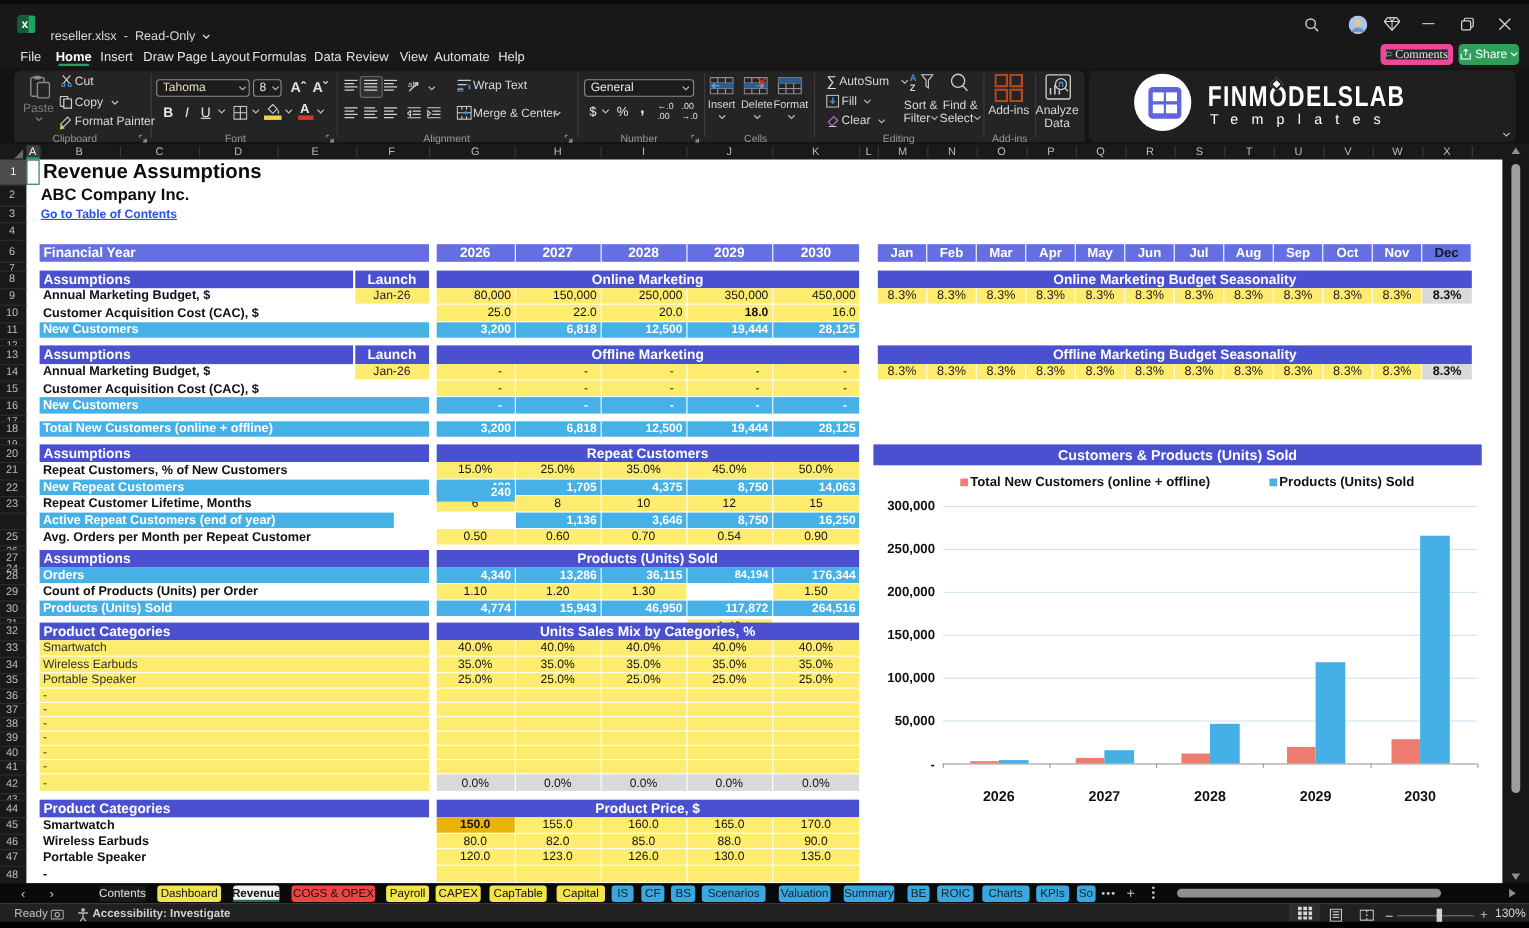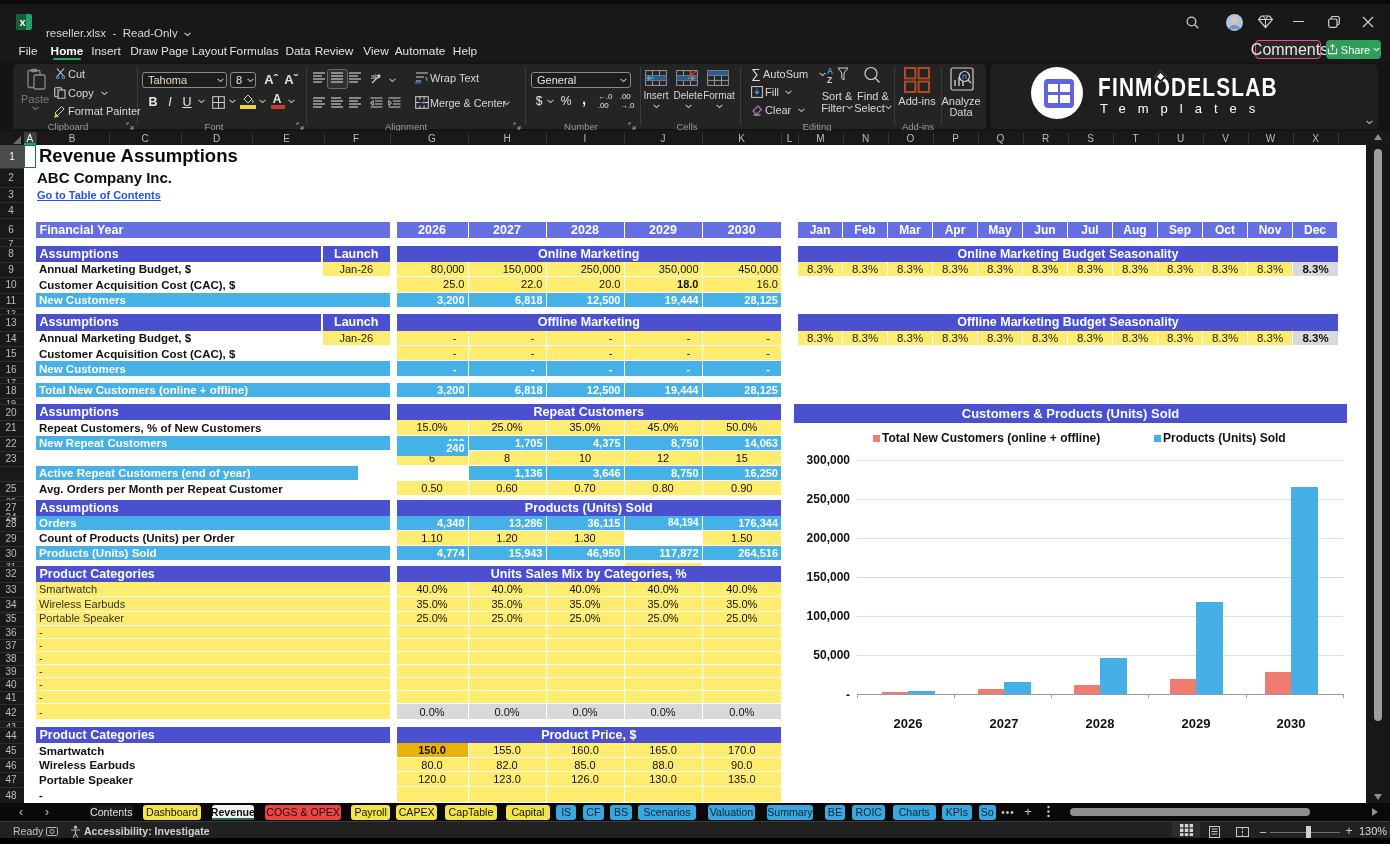--- a/index.html
+++ b/index.html
@@ -36,21 +36,21 @@
 <div style="position:absolute;left:61px;top:42px;width:90px;height:17px;display:flex;align-items:center;justify-content:center;font-family:'Liberation Sans',sans-serif;color:#e3e3e3;font-weight:normal;font-size:11.8px;">Insert</div>
 <div style="position:absolute;left:99px;top:42px;width:90px;height:17px;display:flex;align-items:center;justify-content:center;font-family:'Liberation Sans',sans-serif;color:#e3e3e3;font-weight:normal;font-size:11.8px;">Draw</div>
 <div style="position:absolute;left:149px;top:42px;width:90px;height:17px;display:flex;align-items:center;justify-content:center;font-family:'Liberation Sans',sans-serif;color:#e3e3e3;font-weight:normal;font-size:11.8px;">Page Layout</div>
 <div style="position:absolute;left:209px;top:42px;width:90px;height:17px;display:flex;align-items:center;justify-content:center;font-family:'Liberation Sans',sans-serif;color:#e3e3e3;font-weight:normal;font-size:11.8px;">Formulas</div>
 <div style="position:absolute;left:253px;top:42px;width:90px;height:17px;display:flex;align-items:center;justify-content:center;font-family:'Liberation Sans',sans-serif;color:#e3e3e3;font-weight:normal;font-size:11.8px;">Data</div>
 <div style="position:absolute;left:289px;top:42px;width:90px;height:17px;display:flex;align-items:center;justify-content:center;font-family:'Liberation Sans',sans-serif;color:#e3e3e3;font-weight:normal;font-size:11.8px;">Review</div>
 <div style="position:absolute;left:331px;top:42px;width:90px;height:17px;display:flex;align-items:center;justify-content:center;font-family:'Liberation Sans',sans-serif;color:#e3e3e3;font-weight:normal;font-size:11.8px;">View</div>
 <div style="position:absolute;left:375px;top:42px;width:90px;height:17px;display:flex;align-items:center;justify-content:center;font-family:'Liberation Sans',sans-serif;color:#e3e3e3;font-weight:normal;font-size:11.8px;">Automate</div>
 <div style="position:absolute;left:420px;top:42px;width:90px;height:17px;display:flex;align-items:center;justify-content:center;font-family:'Liberation Sans',sans-serif;color:#e3e3e3;font-weight:normal;font-size:11.8px;">Help</div>
 <div style="position:absolute;left:53px;top:57.5px;width:28px;height:2.5px;background:#21a366;border-radius:1px;"></div>
-<div style="position:absolute;left:1255px;top:40px;width:66px;height:19px;background:#272727;border:1px solid #ec4899;border-radius:4px;display:flex;align-items:center;justify-content:center;font-family:Liberation Sans, sans-serif;color:#e8e8e8;font-size:16px;gap:3px;"><svg width="11" height="11" viewBox="0 0 12 12">
+<div style="position:absolute;left:1255px;top:40px;width:66px;height:19px;background:#272727;border:5px solid #ec4899;border-radius:4px;display:flex;align-items:center;justify-content:center;font-family:Liberation Serif, serif;color:#e8e8e8;font-size:11px;gap:3px;"><svg width="11" height="11" viewBox="0 0 12 12">
         <path d="M1 1.5 h10 v7 h-6.5 l-2 2 v-2 h-1.5 z" fill="none" stroke="#e0e0e0" stroke-width="1.1"></path>
       </svg>Comments</div>
 <div style="position:absolute;left:1326px;top:40px;width:55px;height:19px;background:#2e9e5a;border-radius:4px;display:flex;align-items:center;justify-content:center;font-family:'Liberation Sans',sans-serif;color:#fff;font-size:11px;gap:3px;"><svg width="11" height="11" viewBox="0 0 12 12">
         <path d="M1.5 5 v5.5 h9 V5 M6 7 V1 M3.8 3 L6 0.8 L8.2 3" fill="none" stroke="#fff" stroke-width="1.1"></path>
       </svg>Share <span style="font-size:8px;"><svg width="7" height="5" viewBox="0 0 7 5">
           <path d="M0.6 0.8 L3.5 3.6 L6.4 0.8" fill="none" stroke="currentColor" stroke-width="1.1"></path>
         </svg></span></div>
 <div style="position:absolute;left:0px;top:62px;width:1390px;height:69px;background:#141414;"></div>
 <div style="position:absolute;left:13px;top:64px;width:973px;height:64.5px;background:#242424;border-radius:6px 6px 0 0;"></div>
 <div style="position:absolute;left:990px;top:64px;width:388px;height:64.5px;background:#1f1f1f;border-radius:6px;"></div>
@@ -518,21 +518,21 @@
 <div style="position:absolute;left:843px;top:221.5px;width:44px;height:16.5px;background:#666fe2;display:flex;align-items:center;justify-content:center;font-family:'Liberation Sans',sans-serif;font-weight:bold;color:#fff;font-size:12px;">Feb</div>
 <div style="position:absolute;left:888px;top:221.5px;width:44px;height:16.5px;background:#666fe2;display:flex;align-items:center;justify-content:center;font-family:'Liberation Sans',sans-serif;font-weight:bold;color:#fff;font-size:12px;">Mar</div>
 <div style="position:absolute;left:933px;top:221.5px;width:44px;height:16.5px;background:#666fe2;display:flex;align-items:center;justify-content:center;font-family:'Liberation Sans',sans-serif;font-weight:bold;color:#fff;font-size:12px;">Apr</div>
 <div style="position:absolute;left:978px;top:221.5px;width:44px;height:16.5px;background:#666fe2;display:flex;align-items:center;justify-content:center;font-family:'Liberation Sans',sans-serif;font-weight:bold;color:#fff;font-size:12px;">May</div>
 <div style="position:absolute;left:1023px;top:221.5px;width:44px;height:16.5px;background:#666fe2;display:flex;align-items:center;justify-content:center;font-family:'Liberation Sans',sans-serif;font-weight:bold;color:#fff;font-size:12px;">Jun</div>
 <div style="position:absolute;left:1068px;top:221.5px;width:44px;height:16.5px;background:#666fe2;display:flex;align-items:center;justify-content:center;font-family:'Liberation Sans',sans-serif;font-weight:bold;color:#fff;font-size:12px;">Jul</div>
 <div style="position:absolute;left:1113px;top:221.5px;width:44px;height:16.5px;background:#666fe2;display:flex;align-items:center;justify-content:center;font-family:'Liberation Sans',sans-serif;font-weight:bold;color:#fff;font-size:12px;">Aug</div>
 <div style="position:absolute;left:1158px;top:221.5px;width:44px;height:16.5px;background:#666fe2;display:flex;align-items:center;justify-content:center;font-family:'Liberation Sans',sans-serif;font-weight:bold;color:#fff;font-size:12px;">Sep</div>
 <div style="position:absolute;left:1203px;top:221.5px;width:44px;height:16.5px;background:#666fe2;display:flex;align-items:center;justify-content:center;font-family:'Liberation Sans',sans-serif;font-weight:bold;color:#fff;font-size:12px;">Oct</div>
 <div style="position:absolute;left:1248px;top:221.5px;width:44px;height:16.5px;background:#666fe2;display:flex;align-items:center;justify-content:center;font-family:'Liberation Sans',sans-serif;font-weight:bold;color:#fff;font-size:12px;">Nov</div>
-<div style="position:absolute;left:1293px;top:221.5px;width:44px;height:16.5px;background:#666fe2;display:flex;align-items:center;justify-content:center;font-family:'Liberation Sans',sans-serif;font-weight:bold;color:#ffffff;font-size:12px;">Dec</div>
+<div style="position:absolute;left:1293px;top:221.5px;width:44px;height:16.5px;background:#666fe2;display:flex;align-items:center;justify-content:center;font-family:'Liberation Sans',sans-serif;font-weight:bold;color:#0f172a;font-size:12px;">Dec</div>
 <div style="position:absolute;left:35.5px;top:246px;width:285px;height:15.5px;background:#4a50d0;display:flex;align-items:center;justify-content:flex-start;font-family:'Liberation Sans',sans-serif;font-weight:bold;color:#fff;font-size:12.5px;padding-left:4px;">Assumptions</div>
 <div style="position:absolute;left:322.5px;top:246px;width:67.5px;height:15.5px;background:#4a50d0;display:flex;align-items:center;justify-content:center;font-family:'Liberation Sans',sans-serif;font-weight:bold;color:#fff;font-size:12.5px;">Launch</div>
 <div style="position:absolute;left:396.5px;top:246px;width:384.5px;height:15.5px;background:#4a50d0;display:flex;align-items:center;justify-content:center;font-family:'Liberation Sans',sans-serif;font-weight:bold;color:#fff;font-size:12.5px;">Online Marketing</div>
 <div style="position:absolute;left:798px;top:246px;width:540px;height:15.5px;background:#4a50d0;display:flex;align-items:center;justify-content:center;font-family:'Liberation Sans',sans-serif;font-weight:bold;color:#fff;font-size:12.5px;">Online Marketing Budget Seasonality</div>
 <div style="position:absolute;left:39px;top:261.5px;width:330px;height:15.5px;display:flex;align-items:center;justify-content:flex-start;font-family:'Liberation Sans',sans-serif;font-weight:bold;color:#111111;font-size:11.5px;white-space:nowrap;">Annual Marketing Budget, $</div>
 <div style="position:absolute;left:322.5px;top:261.5px;width:67.5px;height:14.5px;background:#feec6e;display:flex;align-items:center;justify-content:center;font-family:'Liberation Sans',sans-serif;color:#222;font-size:11px;">Jan-26</div>
 <div style="position:absolute;left:396.5px;top:261.5px;width:71px;height:14.5px;background:#feec6e;display:flex;align-items:center;justify-content:flex-end;padding-right:3px;font-family:'Liberation Sans',sans-serif;font-weight:normal;color:#111111;font-size:11px;">80,000</div>
 <div style="position:absolute;left:468.5px;top:261.5px;width:77px;height:14.5px;background:#feec6e;display:flex;align-items:center;justify-content:flex-end;padding-right:3px;font-family:'Liberation Sans',sans-serif;font-weight:normal;color:#111111;font-size:11px;">150,000</div>
 <div style="position:absolute;left:546.5px;top:261.5px;width:77px;height:14.5px;background:#feec6e;display:flex;align-items:center;justify-content:flex-end;padding-right:3px;font-family:'Liberation Sans',sans-serif;font-weight:normal;color:#111111;font-size:11px;">250,000</div>
 <div style="position:absolute;left:624.5px;top:261.5px;width:77px;height:14.5px;background:#feec6e;display:flex;align-items:center;justify-content:flex-end;padding-right:3px;font-family:'Liberation Sans',sans-serif;font-weight:normal;color:#111111;font-size:11px;">350,000</div>
@@ -609,36 +609,37 @@
 <div style="position:absolute;left:468.5px;top:420px;width:77px;height:14.5px;background:#feec6e;display:flex;align-items:center;justify-content:center;font-family:'Liberation Sans',sans-serif;font-weight:normal;color:#111111;font-size:11px;">25.0%</div>
 <div style="position:absolute;left:546.5px;top:420px;width:77px;height:14.5px;background:#feec6e;display:flex;align-items:center;justify-content:center;font-family:'Liberation Sans',sans-serif;font-weight:normal;color:#111111;font-size:11px;">35.0%</div>
 <div style="position:absolute;left:624.5px;top:420px;width:77px;height:14.5px;background:#feec6e;display:flex;align-items:center;justify-content:center;font-family:'Liberation Sans',sans-serif;font-weight:normal;color:#111111;font-size:11px;">45.0%</div>
 <div style="position:absolute;left:702.5px;top:420px;width:78.5px;height:14.5px;background:#feec6e;display:flex;align-items:center;justify-content:center;font-family:'Liberation Sans',sans-serif;font-weight:normal;color:#111111;font-size:11px;">50.0%</div>
 <div style="position:absolute;left:35.5px;top:435.5px;width:354.5px;height:14px;background:#46b1e6;display:flex;align-items:center;justify-content:flex-start;font-family:'Liberation Sans',sans-serif;font-weight:bold;color:#fff;font-size:11.5px;padding-left:3.5px;">New Repeat Customers</div>
 <div style="position:absolute;left:396.5px;top:435.5px;width:71px;height:14px;background:#46b1e6;display:flex;align-items:center;justify-content:flex-end;padding-right:3px;font-family:'Liberation Sans',sans-serif;font-weight:bold;color:#fff;font-size:11px;">480</div>
 <div style="position:absolute;left:468.5px;top:435.5px;width:77px;height:14px;background:#46b1e6;display:flex;align-items:center;justify-content:flex-end;padding-right:3px;font-family:'Liberation Sans',sans-serif;font-weight:bold;color:#fff;font-size:11px;">1,705</div>
 <div style="position:absolute;left:546.5px;top:435.5px;width:77px;height:14px;background:#46b1e6;display:flex;align-items:center;justify-content:flex-end;padding-right:3px;font-family:'Liberation Sans',sans-serif;font-weight:bold;color:#fff;font-size:11px;">4,375</div>
 <div style="position:absolute;left:624.5px;top:435.5px;width:77px;height:14px;background:#46b1e6;display:flex;align-items:center;justify-content:flex-end;padding-right:3px;font-family:'Liberation Sans',sans-serif;font-weight:bold;color:#fff;font-size:11px;">8,750</div>
 <div style="position:absolute;left:702.5px;top:435.5px;width:78.5px;height:14px;background:#46b1e6;display:flex;align-items:center;justify-content:flex-end;padding-right:3px;font-family:'Liberation Sans',sans-serif;font-weight:bold;color:#fff;font-size:11px;">14,063</div>
+<div style="position:absolute;left:39px;top:450.5px;width:330px;height:15px;display:flex;align-items:center;justify-content:flex-start;font-family:'Liberation Sans',sans-serif;font-weight:bold;color:#111111;font-size:11.5px;white-space:nowrap;">Repeat Customer Lifetime, Months</div>
 <div style="position:absolute;left:396.5px;top:450.5px;width:71px;height:14px;background:#feec6e;display:flex;align-items:center;justify-content:center;font-family:'Liberation Sans',sans-serif;font-weight:normal;color:#111111;font-size:11px;">6</div>
 <div style="position:absolute;left:468.5px;top:450.5px;width:77px;height:14px;background:#feec6e;display:flex;align-items:center;justify-content:center;font-family:'Liberation Sans',sans-serif;font-weight:normal;color:#111111;font-size:11px;">8</div>
 <div style="position:absolute;left:546.5px;top:450.5px;width:77px;height:14px;background:#feec6e;display:flex;align-items:center;justify-content:center;font-family:'Liberation Sans',sans-serif;font-weight:normal;color:#111111;font-size:11px;">10</div>
 <div style="position:absolute;left:624.5px;top:450.5px;width:77px;height:14px;background:#feec6e;display:flex;align-items:center;justify-content:center;font-family:'Liberation Sans',sans-serif;font-weight:normal;color:#111111;font-size:11px;">12</div>
 <div style="position:absolute;left:702.5px;top:450.5px;width:78.5px;height:14px;background:#feec6e;display:flex;align-items:center;justify-content:center;font-family:'Liberation Sans',sans-serif;font-weight:normal;color:#111111;font-size:11px;">15</div>
 <div style="position:absolute;left:35.5px;top:465.5px;width:322px;height:14.5px;background:#46b1e6;display:flex;align-items:center;justify-content:flex-start;font-family:'Liberation Sans',sans-serif;font-weight:bold;color:#fff;font-size:11.5px;padding-left:3.5px;">Active Repeat Customers (end of year)</div>
 <div style="position:absolute;left:396.5px;top:441px;width:71px;height:14.5px;background:#46b1e6;display:flex;align-items:center;justify-content:flex-end;padding-right:3px;font-family:'Liberation Sans',sans-serif;font-weight:bold;color:#fff;font-size:11px;">240</div>
 <div style="position:absolute;left:468.5px;top:465.5px;width:77px;height:14.5px;background:#46b1e6;display:flex;align-items:center;justify-content:flex-end;padding-right:3px;font-family:'Liberation Sans',sans-serif;font-weight:bold;color:#fff;font-size:11px;">1,136</div>
 <div style="position:absolute;left:546.5px;top:465.5px;width:77px;height:14.5px;background:#46b1e6;display:flex;align-items:center;justify-content:flex-end;padding-right:3px;font-family:'Liberation Sans',sans-serif;font-weight:bold;color:#fff;font-size:11px;">3,646</div>
 <div style="position:absolute;left:624.5px;top:465.5px;width:77px;height:14.5px;background:#46b1e6;display:flex;align-items:center;justify-content:flex-end;padding-right:3px;font-family:'Liberation Sans',sans-serif;font-weight:bold;color:#fff;font-size:11px;">8,750</div>
 <div style="position:absolute;left:702.5px;top:465.5px;width:78.5px;height:14.5px;background:#46b1e6;display:flex;align-items:center;justify-content:flex-end;padding-right:3px;font-family:'Liberation Sans',sans-serif;font-weight:bold;color:#fff;font-size:11px;">16,250</div>
 <div style="position:absolute;left:39px;top:481px;width:330px;height:15px;display:flex;align-items:center;justify-content:flex-start;font-family:'Liberation Sans',sans-serif;font-weight:bold;color:#111111;font-size:11.5px;white-space:nowrap;">Avg. Orders per Month per Repeat Customer</div>
 <div style="position:absolute;left:396.5px;top:481px;width:71px;height:14px;background:#feec6e;display:flex;align-items:center;justify-content:center;font-family:'Liberation Sans',sans-serif;font-weight:normal;color:#111111;font-size:11px;">0.50</div>
 <div style="position:absolute;left:468.5px;top:481px;width:77px;height:14px;background:#feec6e;display:flex;align-items:center;justify-content:center;font-family:'Liberation Sans',sans-serif;font-weight:normal;color:#111111;font-size:11px;">0.60</div>
 <div style="position:absolute;left:546.5px;top:481px;width:77px;height:14px;background:#feec6e;display:flex;align-items:center;justify-content:center;font-family:'Liberation Sans',sans-serif;font-weight:normal;color:#111111;font-size:11px;">0.70</div>
-<div style="position:absolute;left:624.5px;top:481px;width:77px;height:14px;background:#feec6e;display:flex;align-items:center;justify-content:center;font-family:'Liberation Sans',sans-serif;font-weight:normal;color:#111111;font-size:11px;">0.80</div>
+<div style="position:absolute;left:624.5px;top:481px;width:77px;height:14px;background:#feec6e;display:flex;align-items:center;justify-content:center;font-family:'Liberation Sans',sans-serif;font-weight:normal;color:#111111;font-size:11px;">0.54</div>
 <div style="position:absolute;left:702.5px;top:481px;width:78.5px;height:14px;background:#feec6e;display:flex;align-items:center;justify-content:center;font-family:'Liberation Sans',sans-serif;font-weight:normal;color:#111111;font-size:11px;">0.90</div>
 <div style="position:absolute;left:35.5px;top:500px;width:354.5px;height:15.5px;background:#4a50d0;display:flex;align-items:center;justify-content:flex-start;font-family:'Liberation Sans',sans-serif;font-weight:bold;color:#fff;font-size:12.5px;padding-left:4px;">Assumptions</div>
 <div style="position:absolute;left:396.5px;top:500px;width:384.5px;height:15.5px;background:#4a50d0;display:flex;align-items:center;justify-content:center;font-family:'Liberation Sans',sans-serif;font-weight:bold;color:#fff;font-size:12.5px;">Products (Units) Sold</div>
 <div style="position:absolute;left:35.5px;top:515.5px;width:354.5px;height:14px;background:#46b1e6;display:flex;align-items:center;justify-content:flex-start;font-family:'Liberation Sans',sans-serif;font-weight:bold;color:#fff;font-size:11.5px;padding-left:3.5px;">Orders</div>
 <div style="position:absolute;left:396.5px;top:515.5px;width:71px;height:14px;background:#46b1e6;display:flex;align-items:center;justify-content:flex-end;padding-right:3px;font-family:'Liberation Sans',sans-serif;font-weight:bold;color:#fff;font-size:11px;">4,340</div>
 <div style="position:absolute;left:468.5px;top:515.5px;width:77px;height:14px;background:#46b1e6;display:flex;align-items:center;justify-content:flex-end;padding-right:3px;font-family:'Liberation Sans',sans-serif;font-weight:bold;color:#fff;font-size:11px;">13,286</div>
 <div style="position:absolute;left:546.5px;top:515.5px;width:77px;height:14px;background:#46b1e6;display:flex;align-items:center;justify-content:flex-end;padding-right:3px;font-family:'Liberation Sans',sans-serif;font-weight:bold;color:#fff;font-size:11px;">36,115</div>
 <div style="position:absolute;left:624.5px;top:515.5px;width:77px;height:14px;background:#46b1e6;display:flex;align-items:center;justify-content:flex-end;padding-right:3px;font-family:'Liberation Sans',sans-serif;font-weight:bold;color:#fff;font-size:10px;">84,194</div>
 <div style="position:absolute;left:702.5px;top:515.5px;width:78.5px;height:14px;background:#46b1e6;display:flex;align-items:center;justify-content:flex-end;padding-right:3px;font-family:'Liberation Sans',sans-serif;font-weight:bold;color:#fff;font-size:11px;">176,344</div>
 <div style="position:absolute;left:39px;top:530.5px;width:330px;height:15.5px;display:flex;align-items:center;justify-content:flex-start;font-family:'Liberation Sans',sans-serif;font-weight:bold;color:#111111;font-size:11.5px;white-space:nowrap;">Count of Products (Units) per Order</div>

